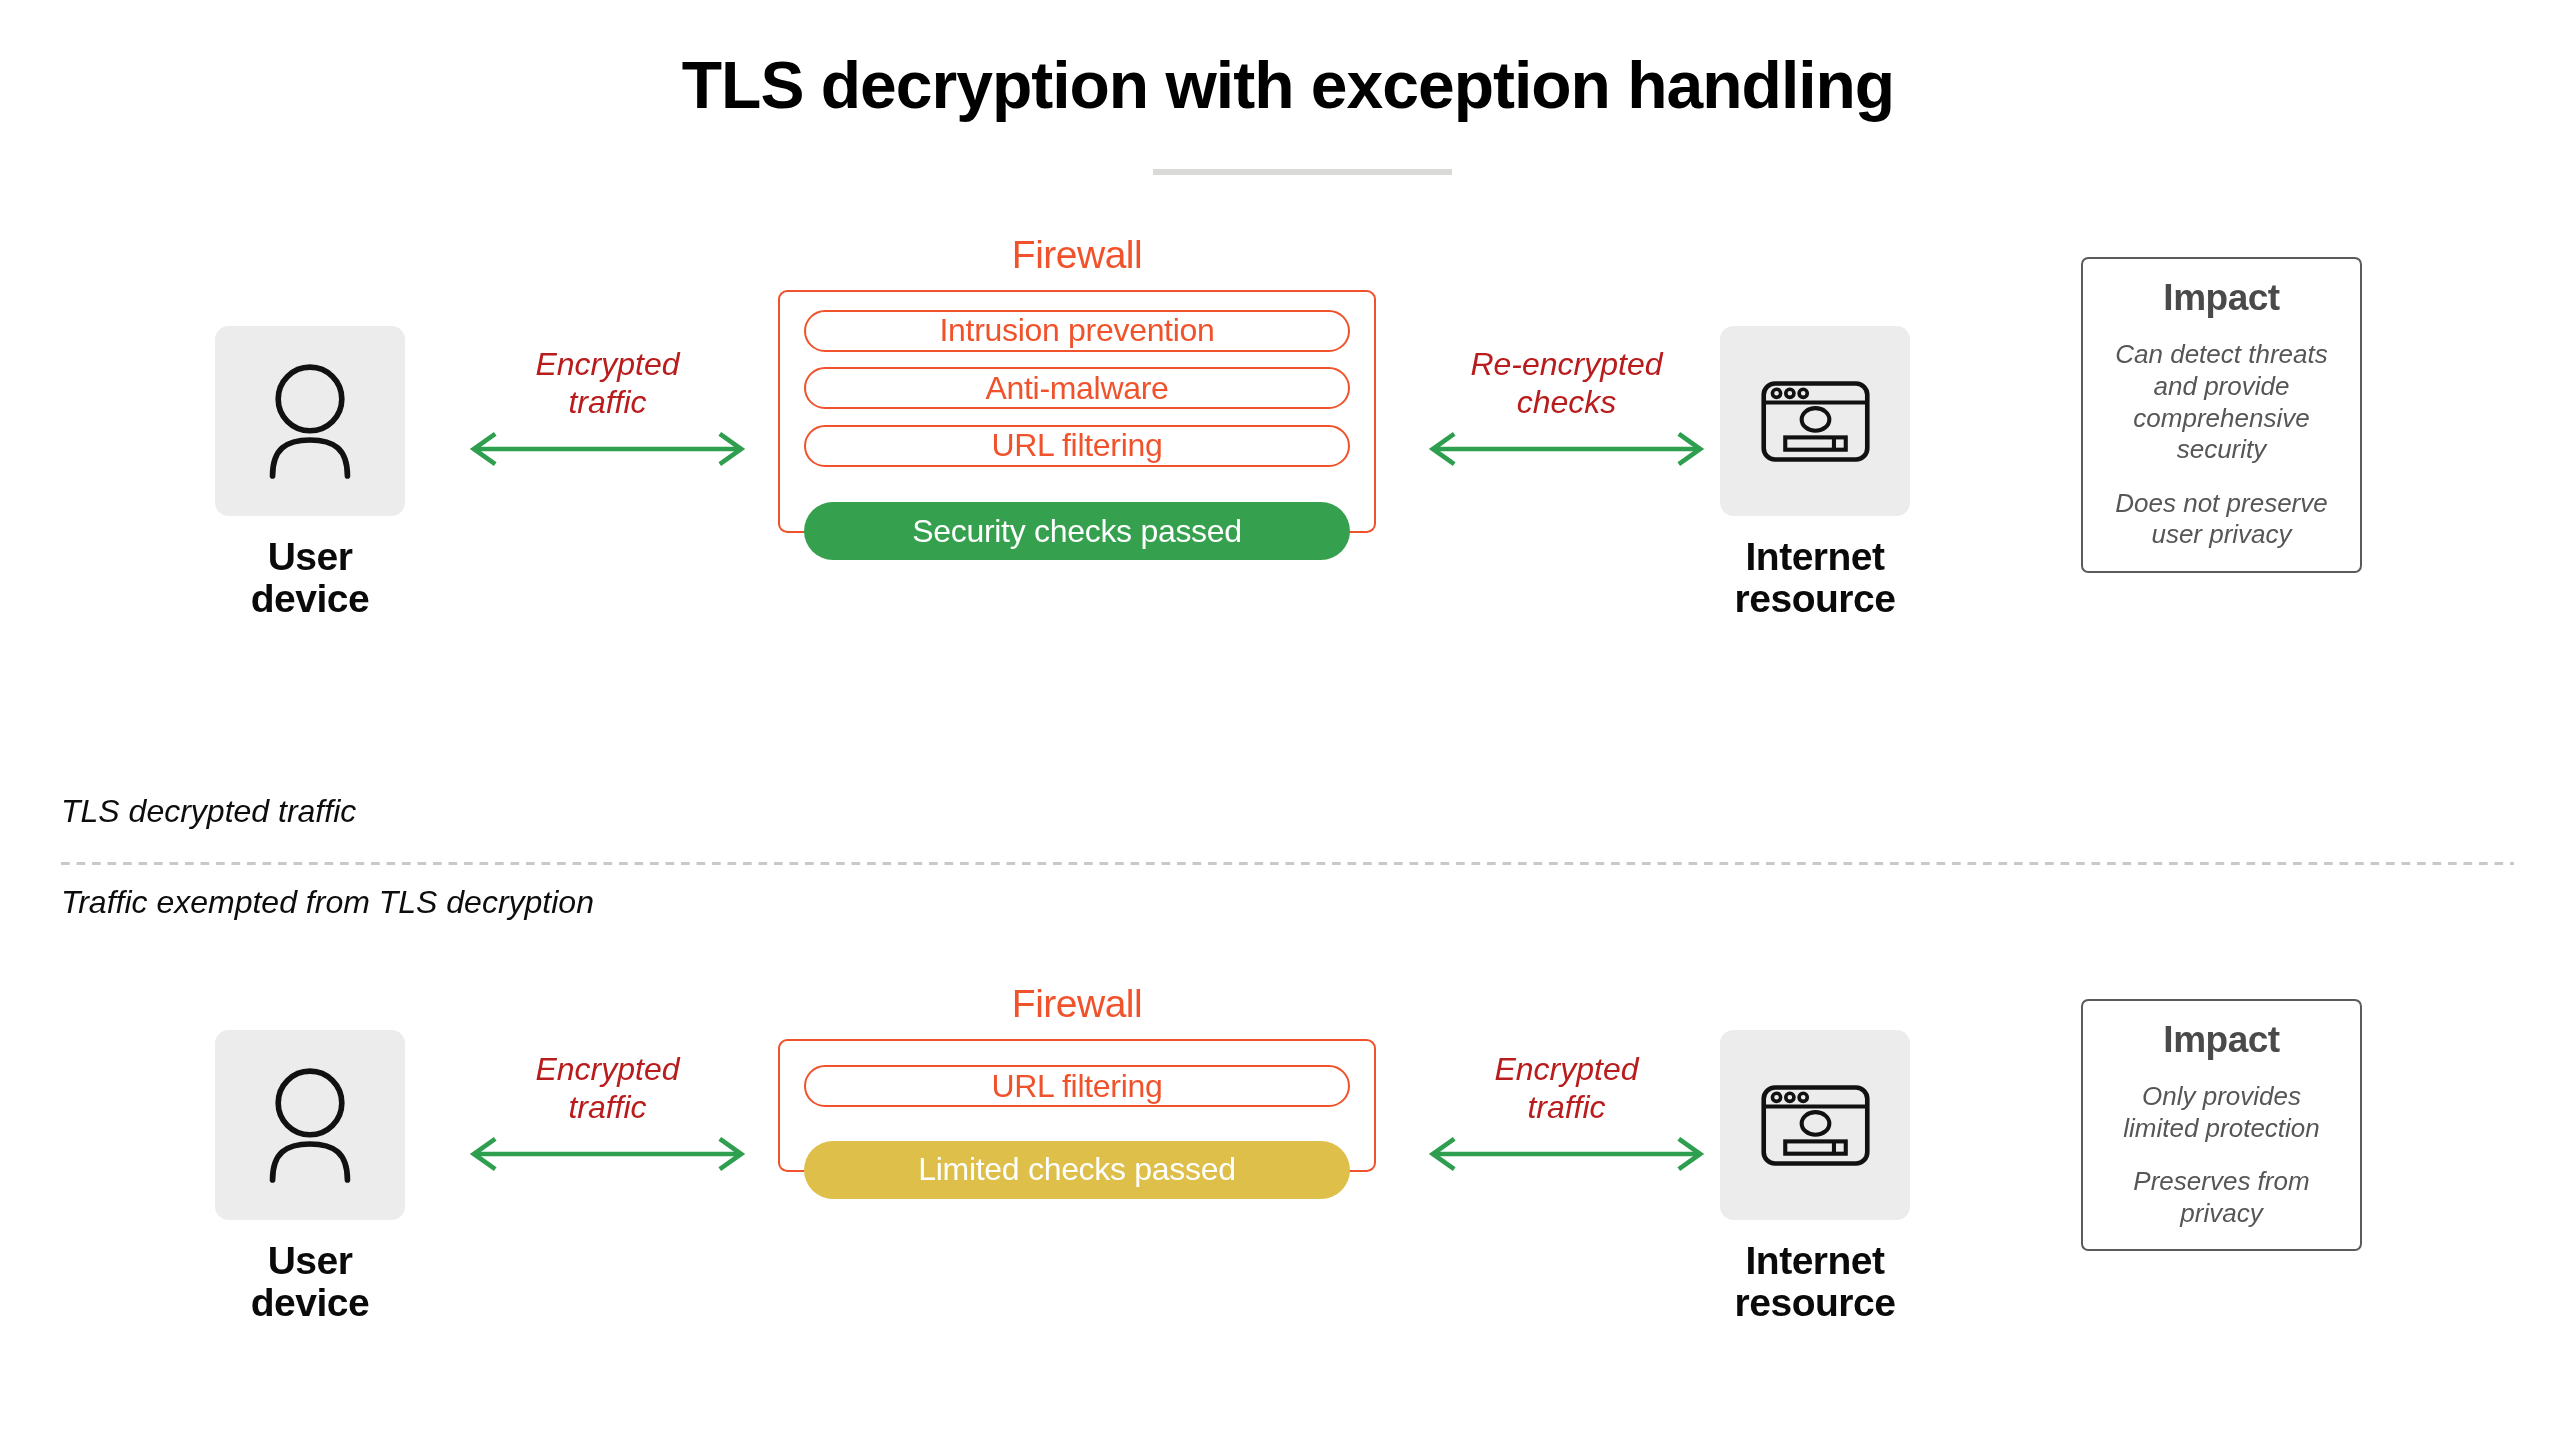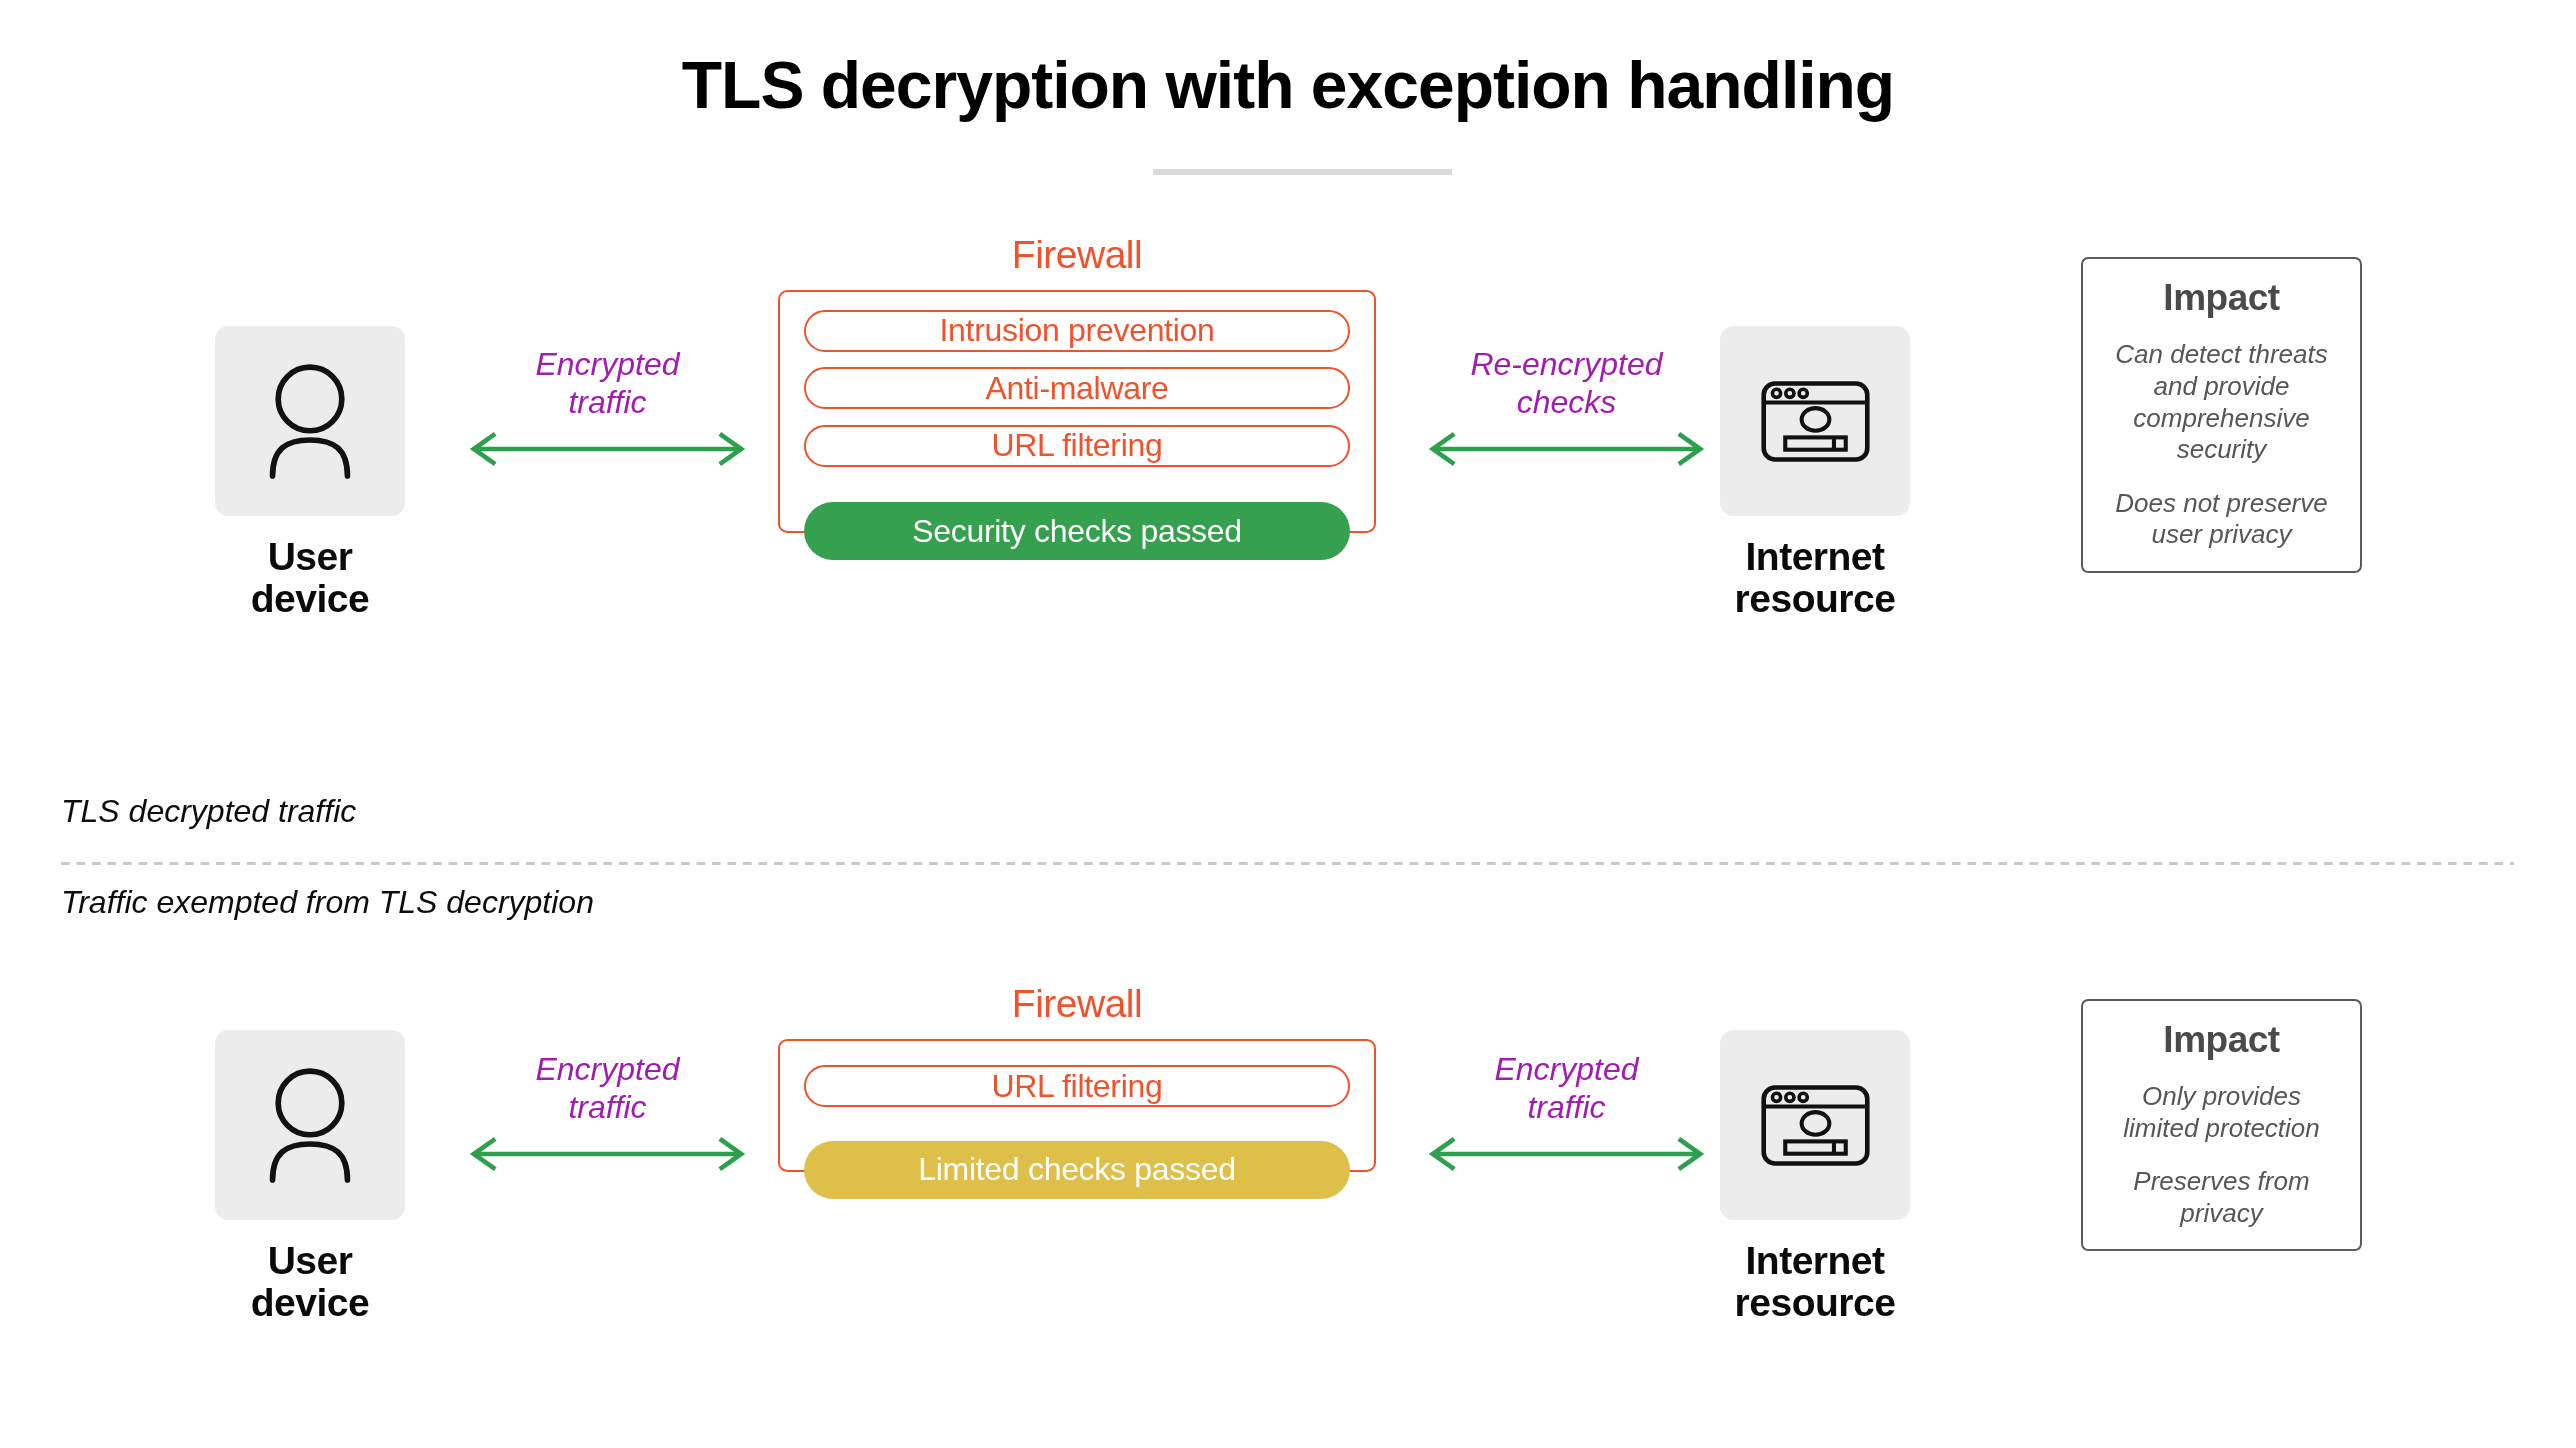--- a/index.html
+++ b/index.html
@@ -61,21 +61,21 @@
     letter-spacing: -0.5px;
   }
 
   
   .arrow-group { position: absolute; width: 309px; }
   .arrow-label {
     width: 309px;
     text-align: center;
     font-size: 32px;
     font-style: italic;
-    color: #a21caf;
+    color: #b91c1c;
     line-height: 1.18;
     white-space: pre-line;
   }
   .arrow-svg { display: block; margin-top: 9.3px; }
 
   
   .fw-wrap { position: absolute; }
   .fw-title {
     width: 598px;
     text-align: center;

